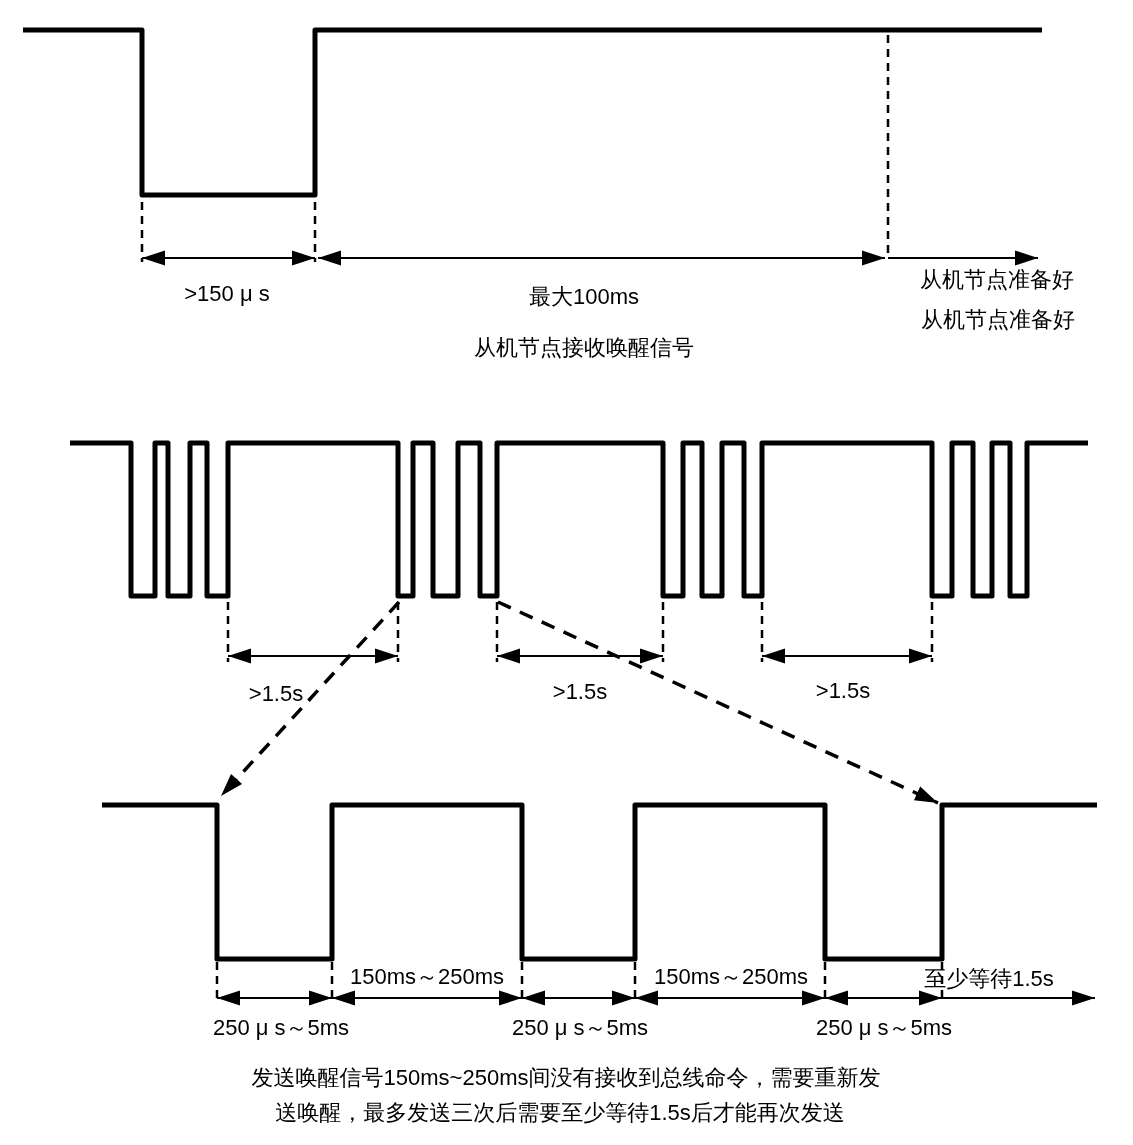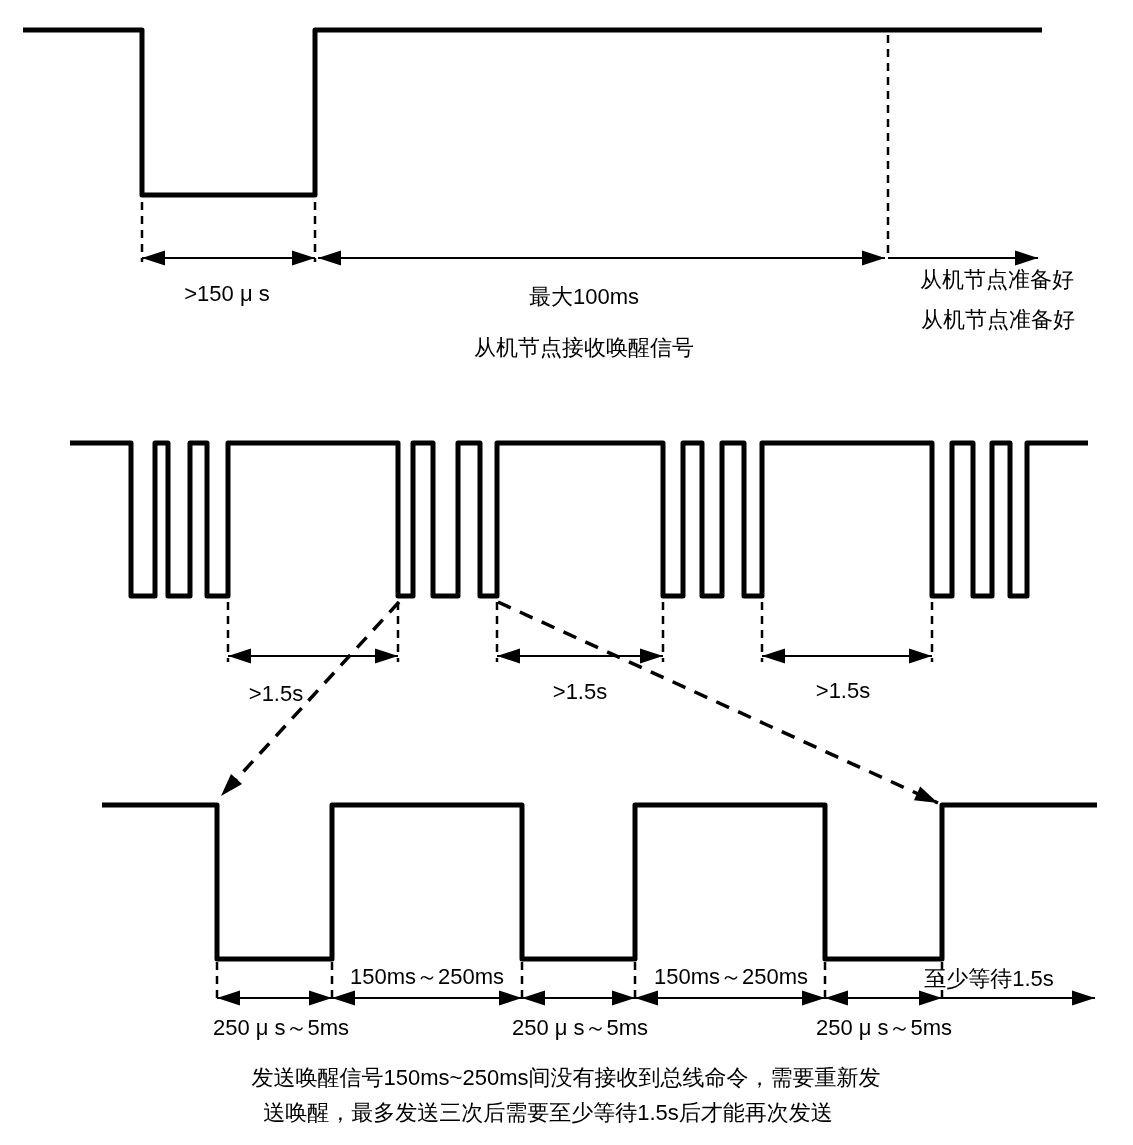--- a/index.html
+++ b/index.html
@@ -85,15 +85,15 @@
       <div class="lbl" style="left: 276px; top: 694px;">&gt;1.5s</div>
       <div class="lbl" style="left: 580px; top: 692px;">&gt;1.5s</div>
       <div class="lbl" style="left: 843px; top: 691px;">&gt;1.5s</div>
       <div class="lbl" style="left: 427px; top: 977px;">150ms～250ms</div>
       <div class="lbl" style="left: 731px; top: 977px;">150ms～250ms</div>
       <div class="lbl" style="left: 989px; top: 979px;">至少等待1.5s</div>
       <div class="lbl" style="left: 281px; top: 1028px;">250 μ s～5ms</div>
       <div class="lbl" style="left: 580px; top: 1028px;">250 μ s～5ms</div>
       <div class="lbl" style="left: 884px; top: 1028px;">250 μ s～5ms</div>
       <div class="lbl bold" style="left: 566px; top: 1078px;">发送唤醒信号150ms~250ms间没有接收到总线命令，需要重新发</div>
-      <div class="lbl bold" style="left: 548px; top: 1113px; text-align: right;">送唤醒，最多发送三次后需要至少等待1.5s后才能再次发送</div>
+      <div class="lbl bold" style="left: 560px; top: 1113px; text-align: right;">送唤醒，最多发送三次后需要至少等待1.5s后才能再次发送</div>
     </div>
 </div>
 
 </body></html>

